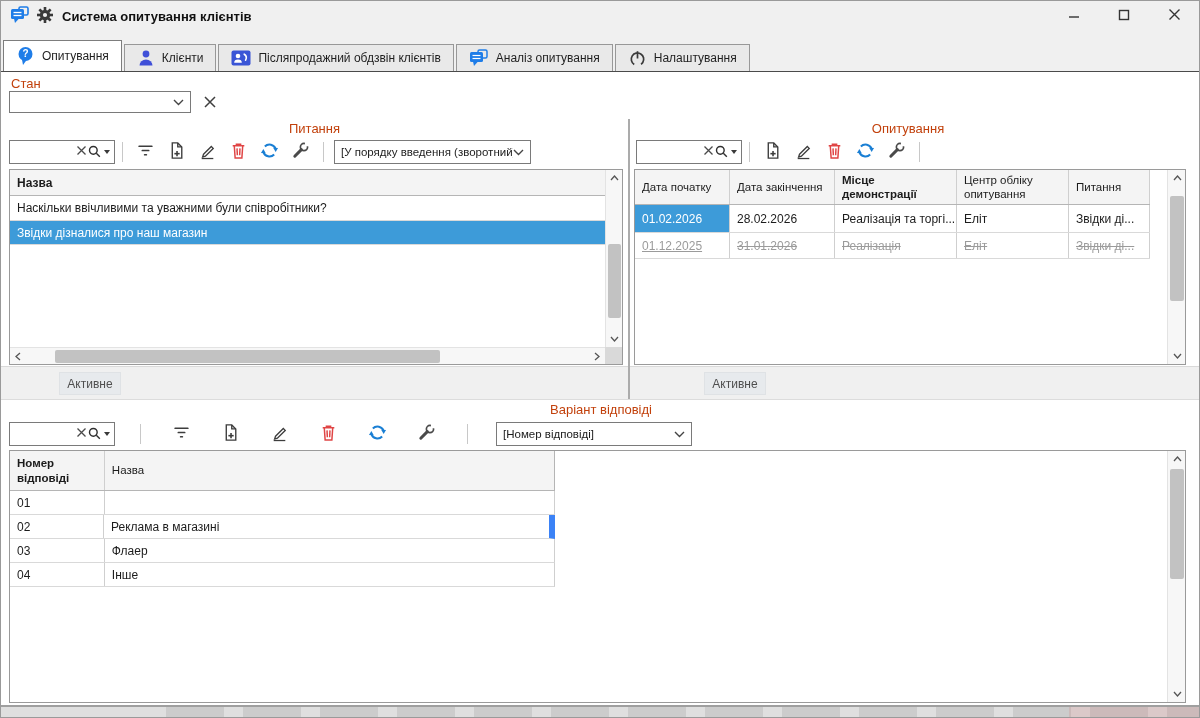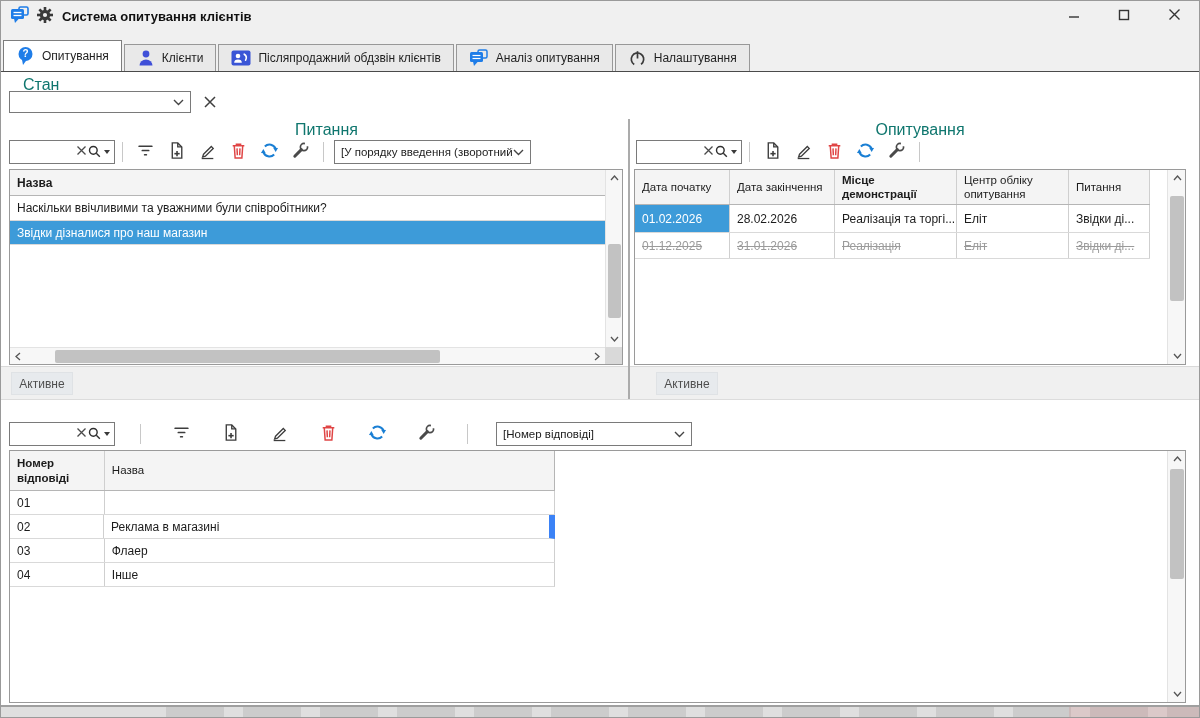--- a/index.html
+++ b/index.html
@@ -15,21 +15,21 @@
   .win-btn { width:50px; height:30px; display:flex; align-items:center; justify-content:center; }
 
   
   .tabstrip { position:absolute; top:30px; left:0; width:100%; height:41px; background:#f0f0f0; border-bottom:1px solid #4a4a4a; display:flex; align-items:flex-end; padding-left:2px; }
   .tab { height:27px; background:#e9e9e9; border:1px solid #989898; border-bottom:none; display:flex; align-items:center; gap:7px; padding:0 12px; margin-right:2px; color:#1f1f1f; white-space:nowrap; }
   .tab.active { height:31px; background:#fff; border-color:#7d7d7d; }
   .tab .ticn { display:flex; align-items:center; }
 
   
   .content { position:absolute; top:71px; left:0; width:100%; bottom:14px; background:#fff; }
-  .grey-label { position:absolute; color:#0f766e; font-size:16px;margin-left:12px; }
+  .grey-label { position:absolute; color:#c2410c; font-size:13px; }
 
   .combo { height:24px; border:1px solid #7a7a7a; background:#fff; display:flex; align-items:center; padding:0 6px; }
   .combo .cval { flex:1; font-size:11.5px; white-space:nowrap; overflow:hidden; }
 
   .toolbar { position:absolute; height:27px; display:flex; align-items:center; }
   .tbox { width:106px; height:24px; border:1px solid #7a7a7a; background:#fff; display:flex; align-items:center; padding:0 4px; }
   .tbox .tval { flex:1; }
   .tsep { width:1px; height:20px; background:#c8c8c8; margin:0 7px; }
   .tbtn { width:31px; height:26px; display:flex; align-items:center; justify-content:center; }
   .caret-down { width:0; height:0; border-left:3px solid transparent; border-right:3px solid transparent; border-top:4px solid #3a3a3a; margin-left:2px; }
@@ -44,21 +44,21 @@
   .struck { color:#9b9b9b; text-decoration:line-through; }
 
   
   .vscroll { position:absolute; top:0; right:0; width:17px; bottom:0; background:#f7f7f7; border-left:1px solid #e3e3e3; }
   .hscroll { position:absolute; left:0; right:17px; bottom:0; height:17px; background:#f7f7f7; border-top:1px solid #e3e3e3; }
   .sb-arrow { position:absolute; width:17px; height:16px; display:flex; align-items:center; justify-content:center; }
   .sb-thumb { position:absolute; background:#c2c2c2; border-radius:2px; }
   .sb-corner { position:absolute; right:0; bottom:0; width:17px; height:17px; background:#d9d9d9; }
 
   
-  .panel-footer { position:absolute; height:33px; background:#f0f0f0; border-top:1px solid #d9d9d9; }
+  .panel-footer { position:absolute; height:33px; background:#f0f0f0; border-top:1px solid #d9d9d9;padding-left:48px; }
   .active-btn { display:inline-flex; align-items:center; justify-content:center; width:62px; height:23px; margin:5px 0 0 10px; background:#e7eaed; color:#4f4f4f; border:1px solid #dfe2e5; }
 
   .v-divider { position:absolute; top:118px; left:627px; width:2px; height:280px; background:#ababab; }
 
   
   .taskbar { position:absolute; bottom:0; left:0; width:100%; height:12px; background:#dfdfdf; border-top:2px solid #9f9f9f; }
   .taskbar .segs { position:absolute; left:165px; right:0; top:0; bottom:0; background:repeating-linear-gradient(90deg,#cccccc 0 58px,#dfdfdf 58px 77px); }
   .taskbar .tint { position:absolute; right:0; top:0; bottom:0; width:130px; background:rgba(205,125,125,.22); }
 </style>
 </head>
@@ -372,21 +372,21 @@
         <div class="cell hcell" style="width:81px;">Питання</div>
       </div>
       <div class="trow" style="height:28px;width:515px;">
         <div class="cell sel" style="width:95px;">01.02.2026</div>
         <div class="cell" style="width:105px;">28.02.2026</div>
         <div class="cell" style="width:122px;">Реалізація та торгі...</div>
         <div class="cell" style="width:112px;">Еліт</div>
         <div class="cell" style="width:81px;">Звідки ді...</div>
       </div>
       <div class="trow" style="height:26px;width:515px;">
-        <div class="cell struck" style="width:95px;">01.12.2025</div>
+        <div class="cell struck" style="width:95px;text-decoration:underline;">01.12.2025</div>
         <div class="cell struck" style="width:105px;">31.01.2026</div>
         <div class="cell struck" style="width:122px;">Реалізація</div>
         <div class="cell struck" style="width:112px;">Еліт</div>
         <div class="cell struck" style="width:81px;">Звідки ді...</div>
       </div>
       <div class="vscroll" style="width:18px;">
         <div class="sb-arrow" style="top:0;width:18px;">
             <svg width="9" height="6" viewBox="0 0 9 6">
               <polyline points="1,5 4.5,1 8,5" fill="none" stroke="#555" stroke-width="1.3"></polyline>
             </svg>
@@ -399,20 +399,21 @@
           </div>
       </div>
     </div>
 
     <div class="panel-footer" style="top:294px;left:629px;width:571px;">
       <div class="active-btn" style="margin-left:26px;">Активне</div>
     </div>
 
     <div style="position:absolute;top:327px;left:0;width:1200px;height:1px;background:#dcdcdc;"></div>
 
+    <div class="grey-label" style="top:330px;left:0;width:1200px;text-align:center;">Варіант відповіді</div>
 
     <div class="toolbar" style="top:348px;left:8px;gap:18px;">
       <div class="tbox">
         <span class="tval"></span>
         <span><svg width="11" height="11" viewBox="0 0 11 11">
               <path d="M1.5,1.5 L9.5,9.5 M9.5,1.5 L1.5,9.5" stroke="#4a4a4a" stroke-width="1.3"></path>
             </svg></span>
         <span style="display:flex;align-items:center;">
             <svg width="15" height="15" viewBox="0 0 18 18" fill="none" stroke="#2f2f2f" stroke-width="1.7">
               <circle cx="7.6" cy="7.6" r="4.6"></circle>

